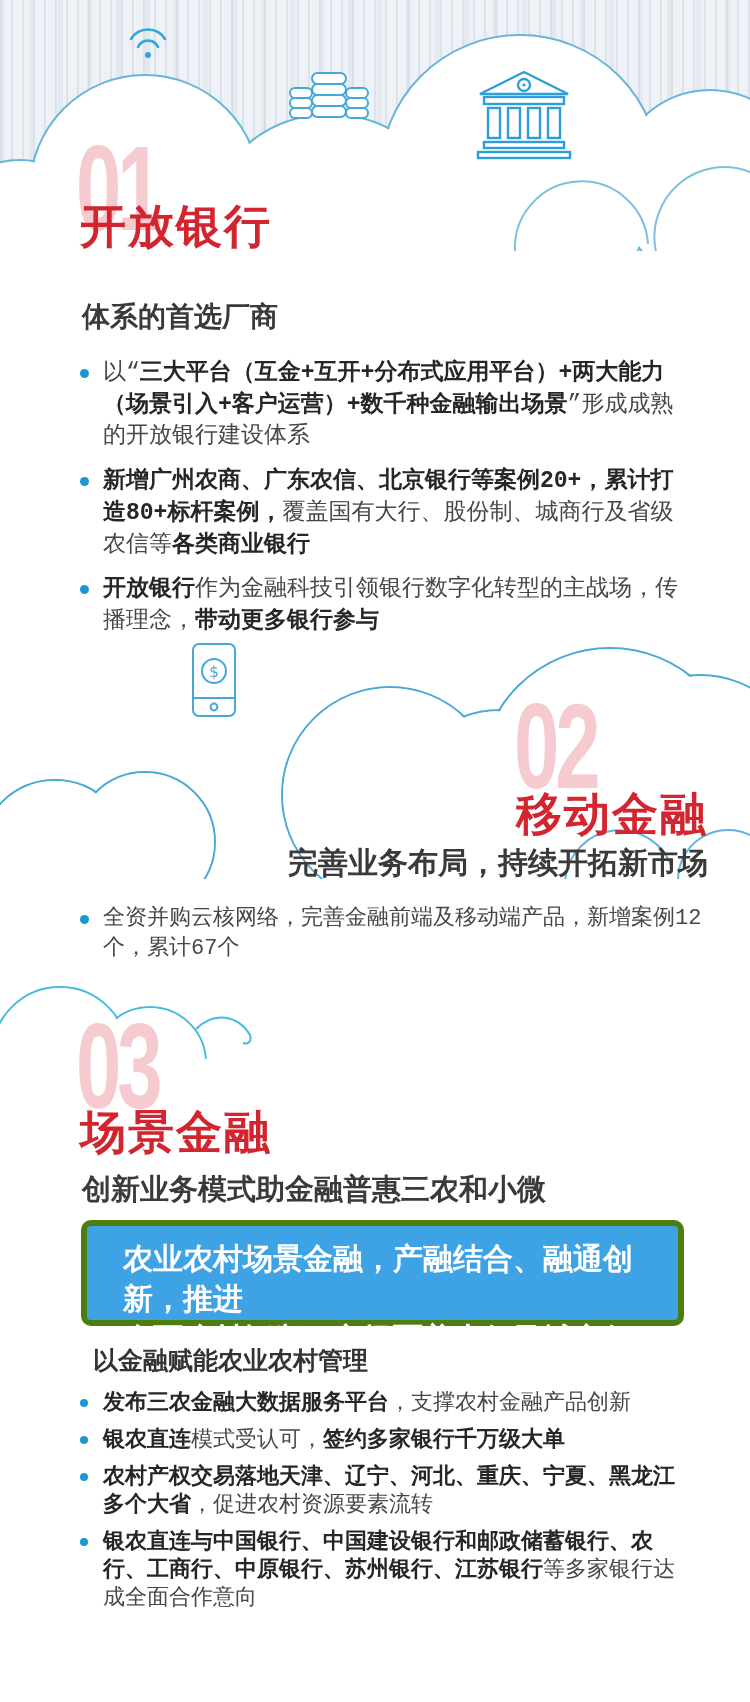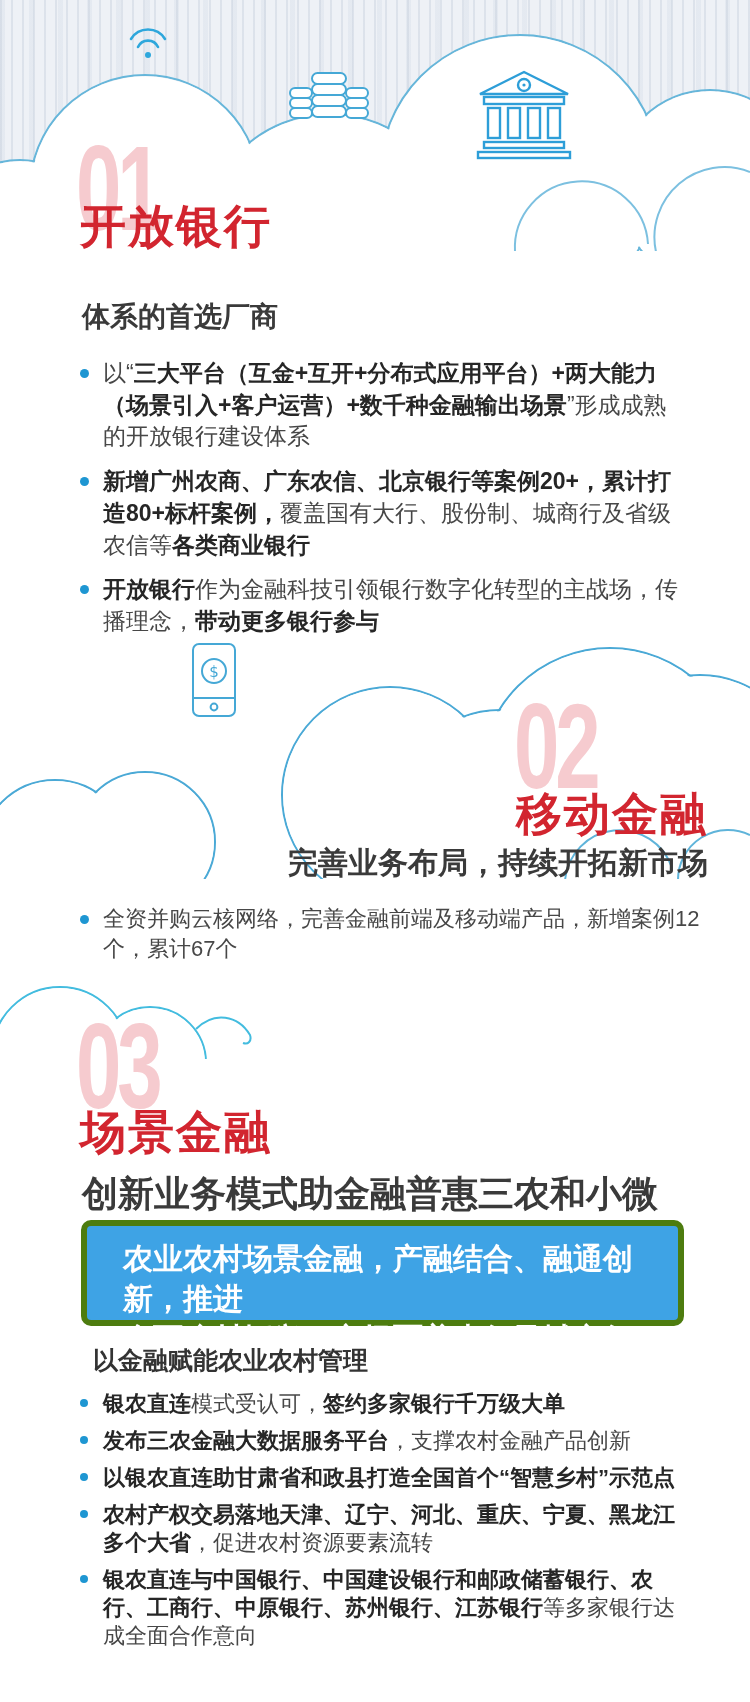--- a/index.html
+++ b/index.html
@@ -26,38 +26,38 @@
   #band2{top:630px;}
   #band3{top:975px;}
 
   .bignum{position:absolute;z-index:2;font-size:120px;line-height:.8;font-weight:700;
     color:var(--number-pink);letter-spacing:-6px;transform:scaleX(.68);transform-origin:left top;}
   .sec-title{position:absolute;z-index:3;margin:0;font-size:46px;line-height:1.15;font-weight:900;
     color:var(--accent-red);letter-spacing:2px;}
   .sec-sub{position:absolute;z-index:3;font-size:28px;line-height:1.36;font-weight:700;color:#3a3a3a;}
 
   ul.bullets{position:absolute;z-index:3;margin:0;padding:0;list-style:none;}
-  li.bullet{position:relative;padding-left:25px;margin-bottom:13px;font-size:23px;line-height:1.38;color:var(--text-body);}
+  li.bullet{position:relative;padding-left:25px;margin-bottom:13px;font-size:23px;line-height:1.38;color:var(--text-body);font-family:Liberation Mono, monospace;}
   li.bullet .dot{position:absolute;left:2px;top:11px;width:9px;height:9px;border-radius:50%;background:var(--bullet-blue);}
   li.bullet b{font-weight:700;color:var(--text-dark);}
 
   #num-01{left:76px;top:140px;}
   #title-01{left:80px;top:200px;}
   #sub-01{left:82px;top:260px;width:600px;}
   #bullets-01{left:78px;top:358px;width:608px;}
 
   #num-02{left:514px;top:698px;}
   #title-02{right:42px;top:788px;text-align:right;}
   #sub-02{right:42px;top:843px;font-size:30px;text-align:right;}
   #bullets-02{left:78px;top:904px;width:648px;}
   #bullets-02 li.bullet{font-size:22px;}
 
   #num-03{left:76px;top:1018px;}
   #title-03{left:80px;top:1106px;}
-  #sub-03{left:82px;top:1170px;font-size:36px;}
+  #sub-03{left:82px;top:1170px;font-size:29px;}
   .banner{position:absolute;z-index:3;left:81px;top:1220px;width:603px;height:106px;box-sizing:border-box;
     background:var(--banner-blue);border:6px solid #4d7c0f;border-radius:10px;
     padding:13px 20px 0 36px;color:#fff;font-size:30px;line-height:40px;font-weight:700;}
   .subheading{position:absolute;z-index:3;left:93px;top:1344px;font-size:25px;font-weight:800;color:#333;}
   #bullets-03{left:78px;top:1390px;width:608px;}
   #bullets-03 li.bullet{font-size:22px;line-height:28px;margin-bottom:9px;}
   #bullets-03 li.bullet .dot{top:9px;width:8px;height:8px;}
 </style>
 </head>
 <body>
@@ -189,21 +189,20 @@
       </ul>
   </section>
 
   <section>
     <div class="bignum" id="num-03">03</div>
     <h1 class="sec-title" id="title-03">场景金融</h1>
     <div class="sec-sub" id="sub-03"><span>创新业务模式助金融普惠三农和小微</span></div>
     <div class="banner"><span>农业农村场景金融，产融结合、融通创新，推进</span><br><span>全面乡村振兴，市场覆盖大行及城商行</span></div>
     <div class="subheading">以金融赋能农业农村管理</div>
     <ul class="bullets" id="bullets-03">
+        <li class="bullet"><span class="dot"></span><span class="runs"><b>发布三农金融大数据服务平台</b><span>，支撑农村金融产品创新</span></span></li>
         <li class="bullet"><span class="dot"></span><span class="runs"><b>银农直连</b><span>模式受认可，</span><b>签约多家银行千万级大单</b></span></li>
-        <li class="bullet"><span class="dot"></span><span class="runs"><b>发布三农金融大数据服务平台</b><span>，支撑农村金融产品创新</span></span></li>
-        <li class="bullet"><span class="dot"></span><span class="runs"><b>以银农直连助甘肃省和政县打造全国首个“智慧乡村”示范点</b></span></li>
         <li class="bullet"><span class="dot"></span><span class="runs"><b>农村产权交易落地天津、辽宁、河北、重庆、宁夏、黑龙江多个大省</b><span>，促进农村资源要素流转</span></span></li>
         <li class="bullet"><span class="dot"></span><span class="runs"><b>银农直连与中国银行、中国建设银行和邮政储蓄银行、农行、工商行、中原银行、苏州银行、江苏银行</b><span>等多家银行达成全面合作意向</span></span></li>
       </ul>
   </section>
 
 </div>
 
 </body></html>

